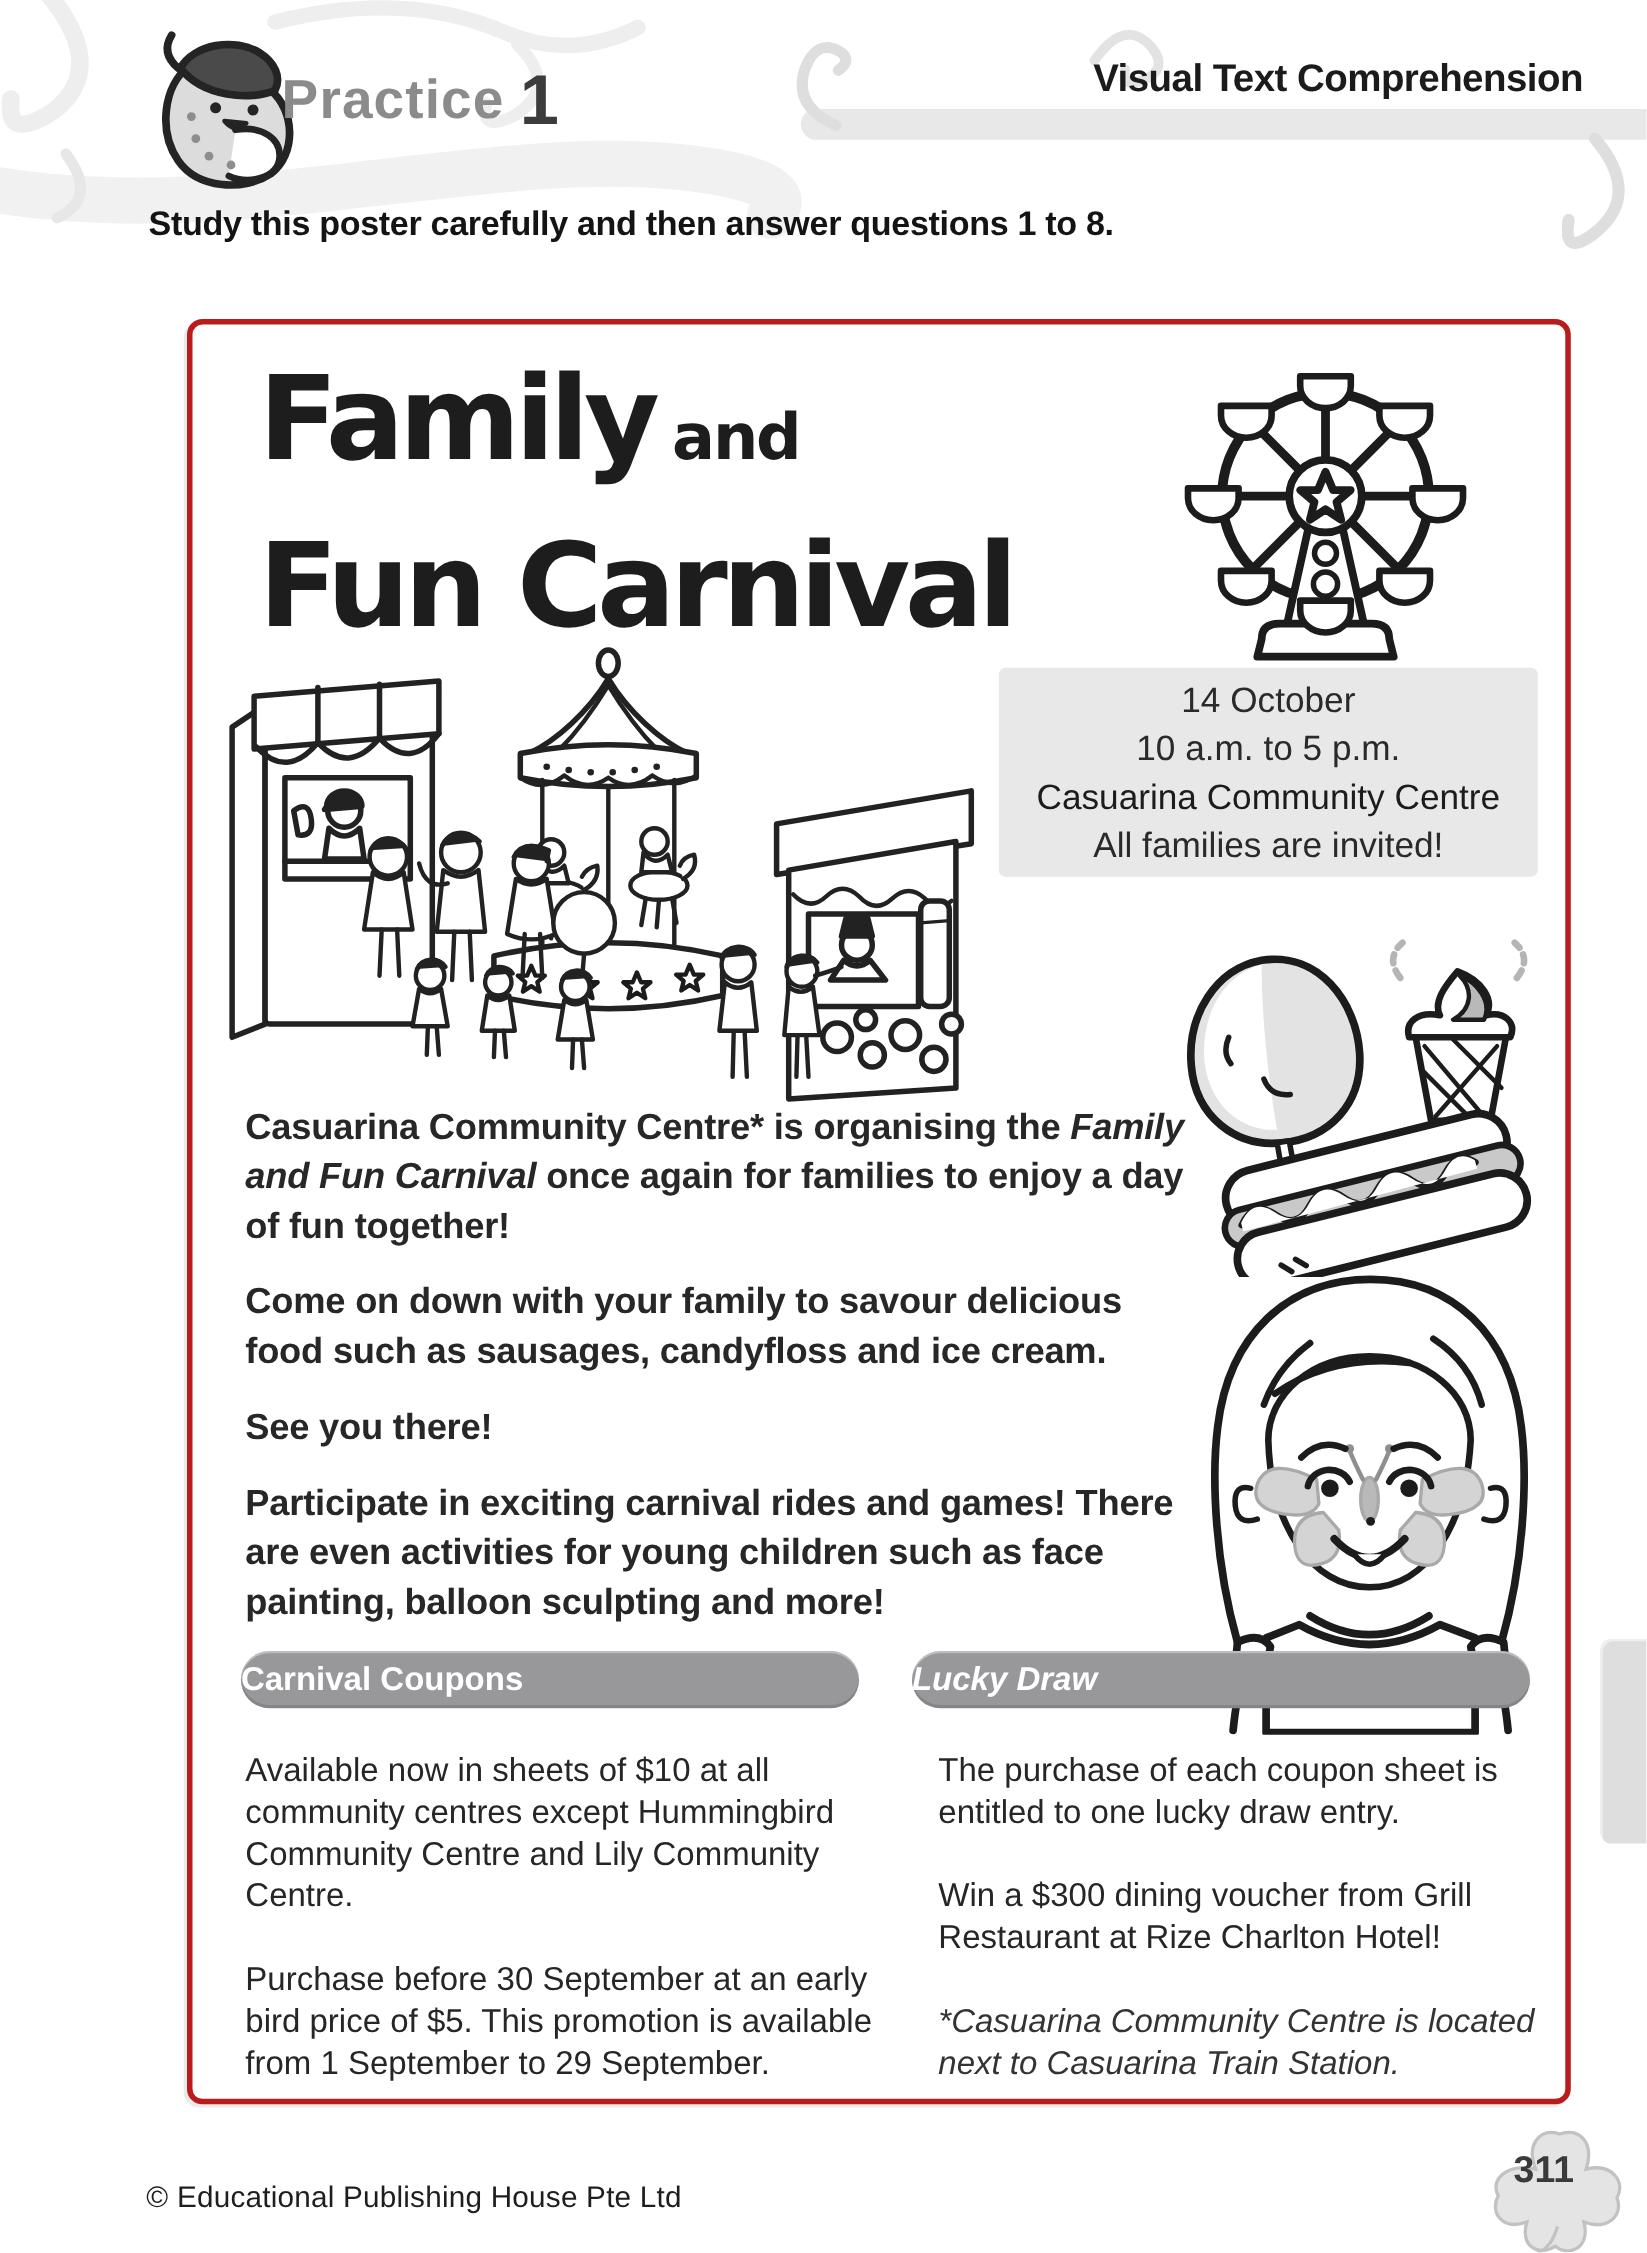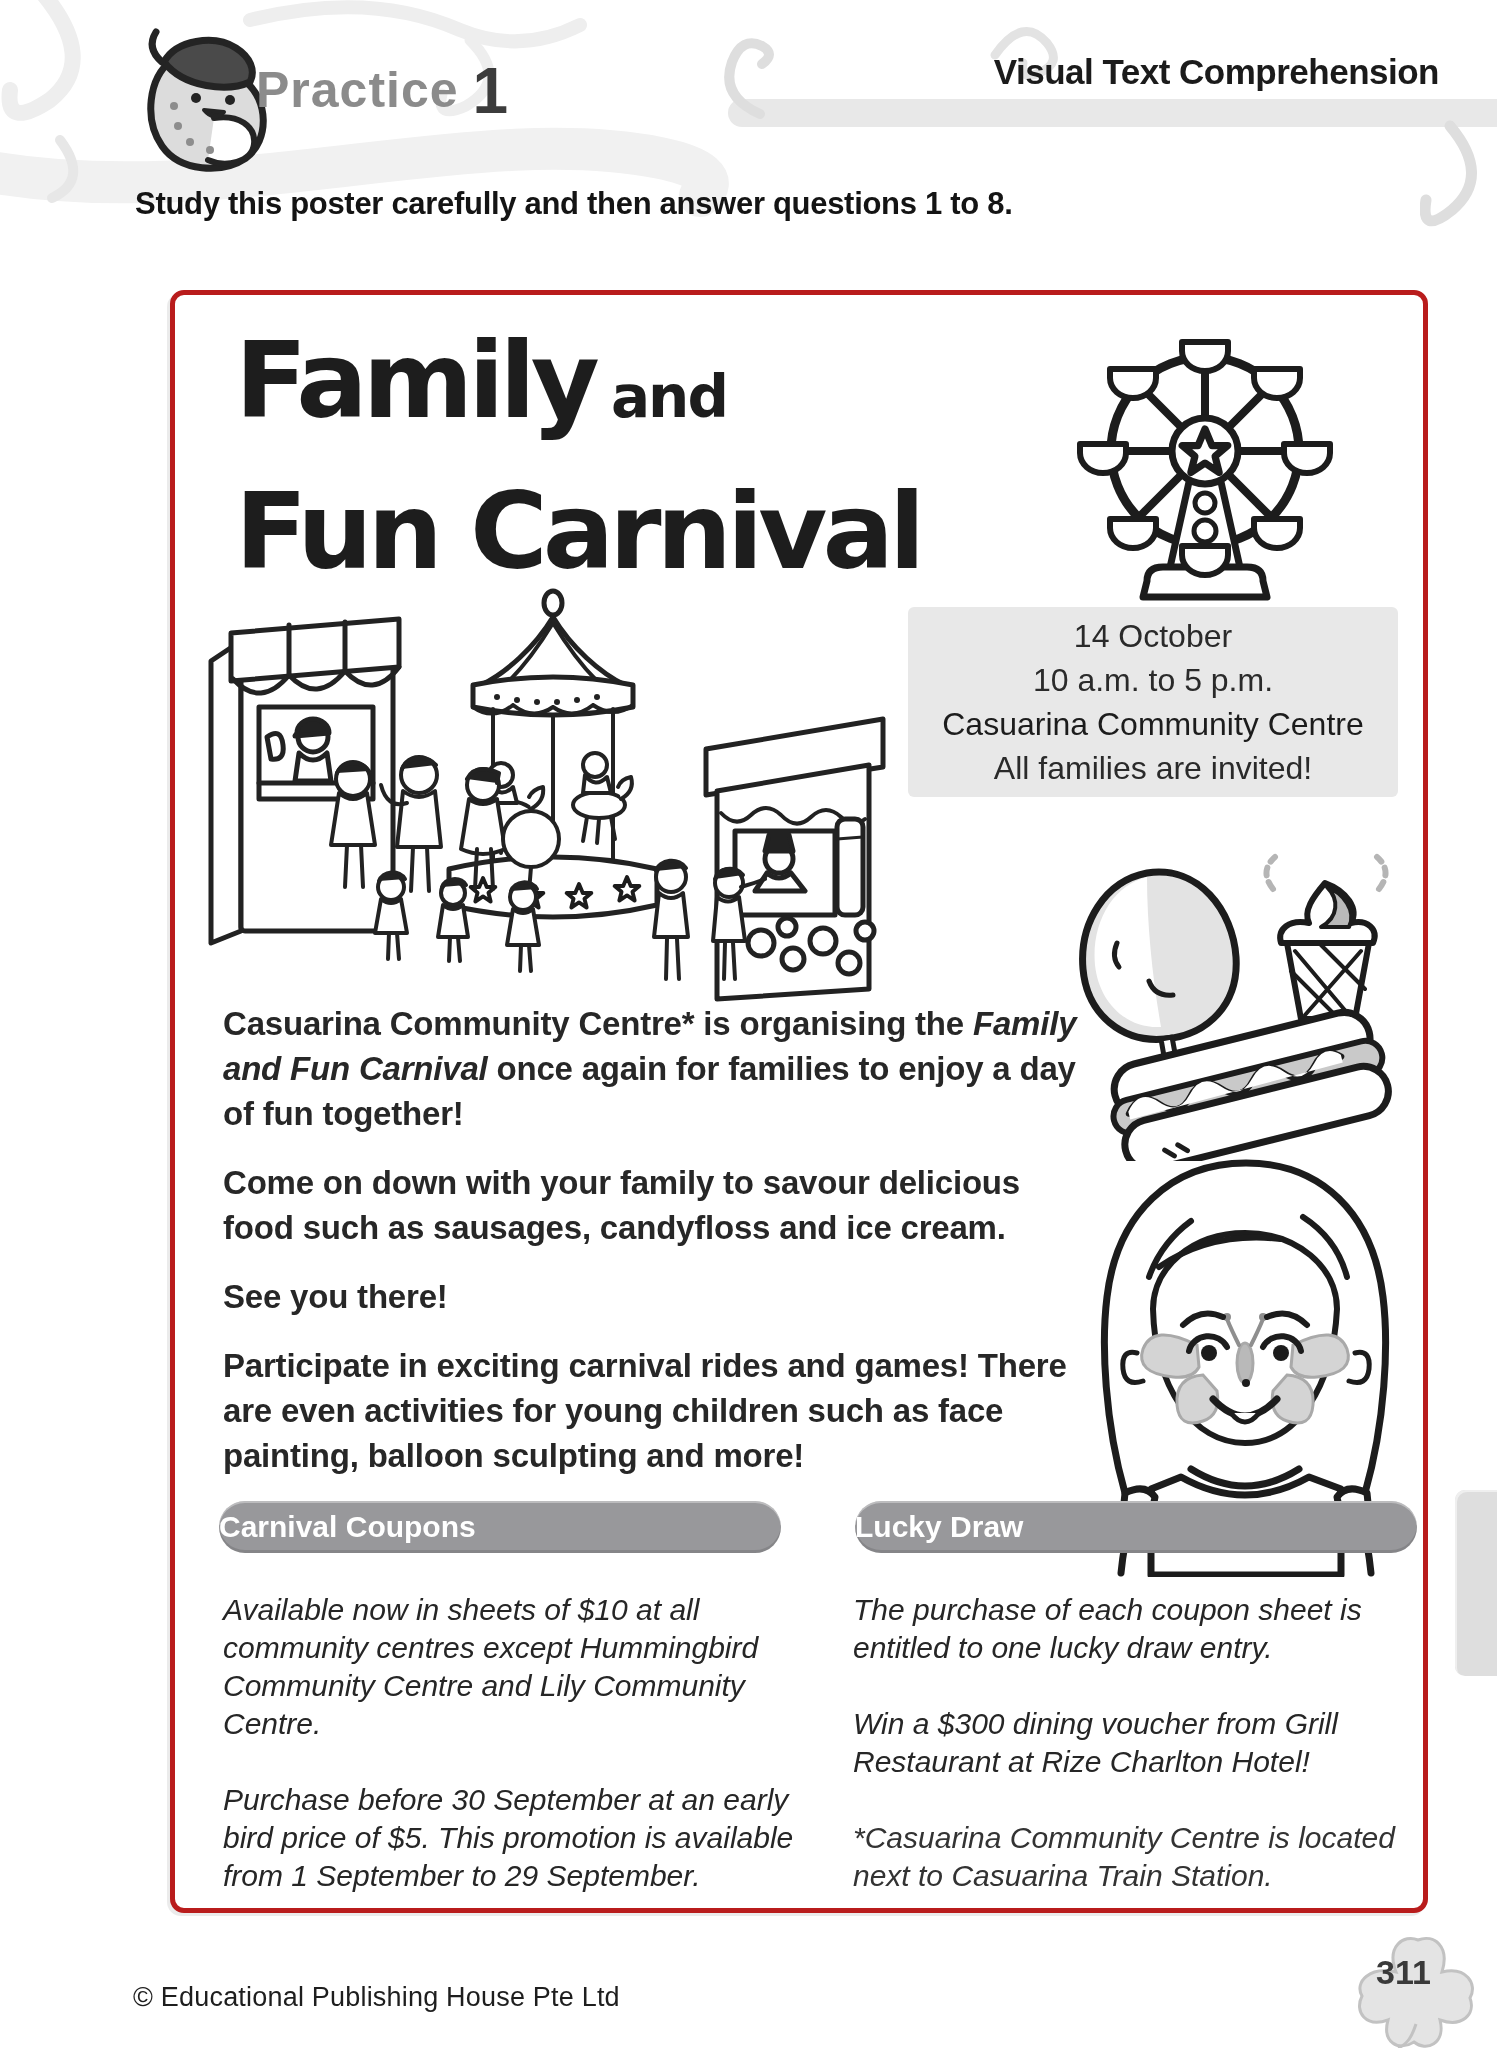--- a/index.html
+++ b/index.html
@@ -30,23 +30,23 @@
   .info-box .b{font-weight:400;color:#1c1c1c;}
   .scene{position:absolute;left:26px;top:292px;}
   .intro{position:absolute;left:48px;top:706px;width:860px;font-size:33px;line-height:45px;color:#272727;letter-spacing:-0.2px;}
   .intro p{margin:0 0 24px 0;font-weight:bold;}
   .foods{position:absolute;left:868px;top:536px;}
   .girl{position:absolute;left:866px;top:852px;}
   .bar{position:absolute;top:1206px;height:52px;width:562px;background:#98989b;border-radius:26px;
        color:#fff;font-size:30px;font-weight:700;text-align:left;line-height:52px;z-index:5;
        box-shadow:inset 0 2px 0 rgba(255,255,255,.35), inset 0 -3px 0 rgba(0,0,0,.12);}
   .bar-coupons{left:44px;}
-  .bar-lucky{left:680px;}
+  .bar-lucky{left:654px;font-style:italic;}
   .col{position:absolute;top:1296px;width:592px;font-size:30px;line-height:38px;color:#262626;}
-  .col p{margin:0 0 38px 0;font-style:italic;}
+  .col p{margin:0 0 38px 0;}
   .col-coupons{left:48px;}
   .col-lucky{left:678px;}
   .footnote{font-style:italic;color:#333;}
 
   .side-tab{position:absolute;left:1455px;top:1490px;width:42px;height:186px;background:#dedede;
             border-radius:10px 0 0 10px;box-shadow:inset 2px 2px 0 #efefef;}
   .footer{position:absolute;left:133px;top:1982px;font-size:27px;color:#1e1e1e;letter-spacing:0.2px;}
   .clover{position:absolute;left:1338px;top:1932px;}
 </style>
 </head>

